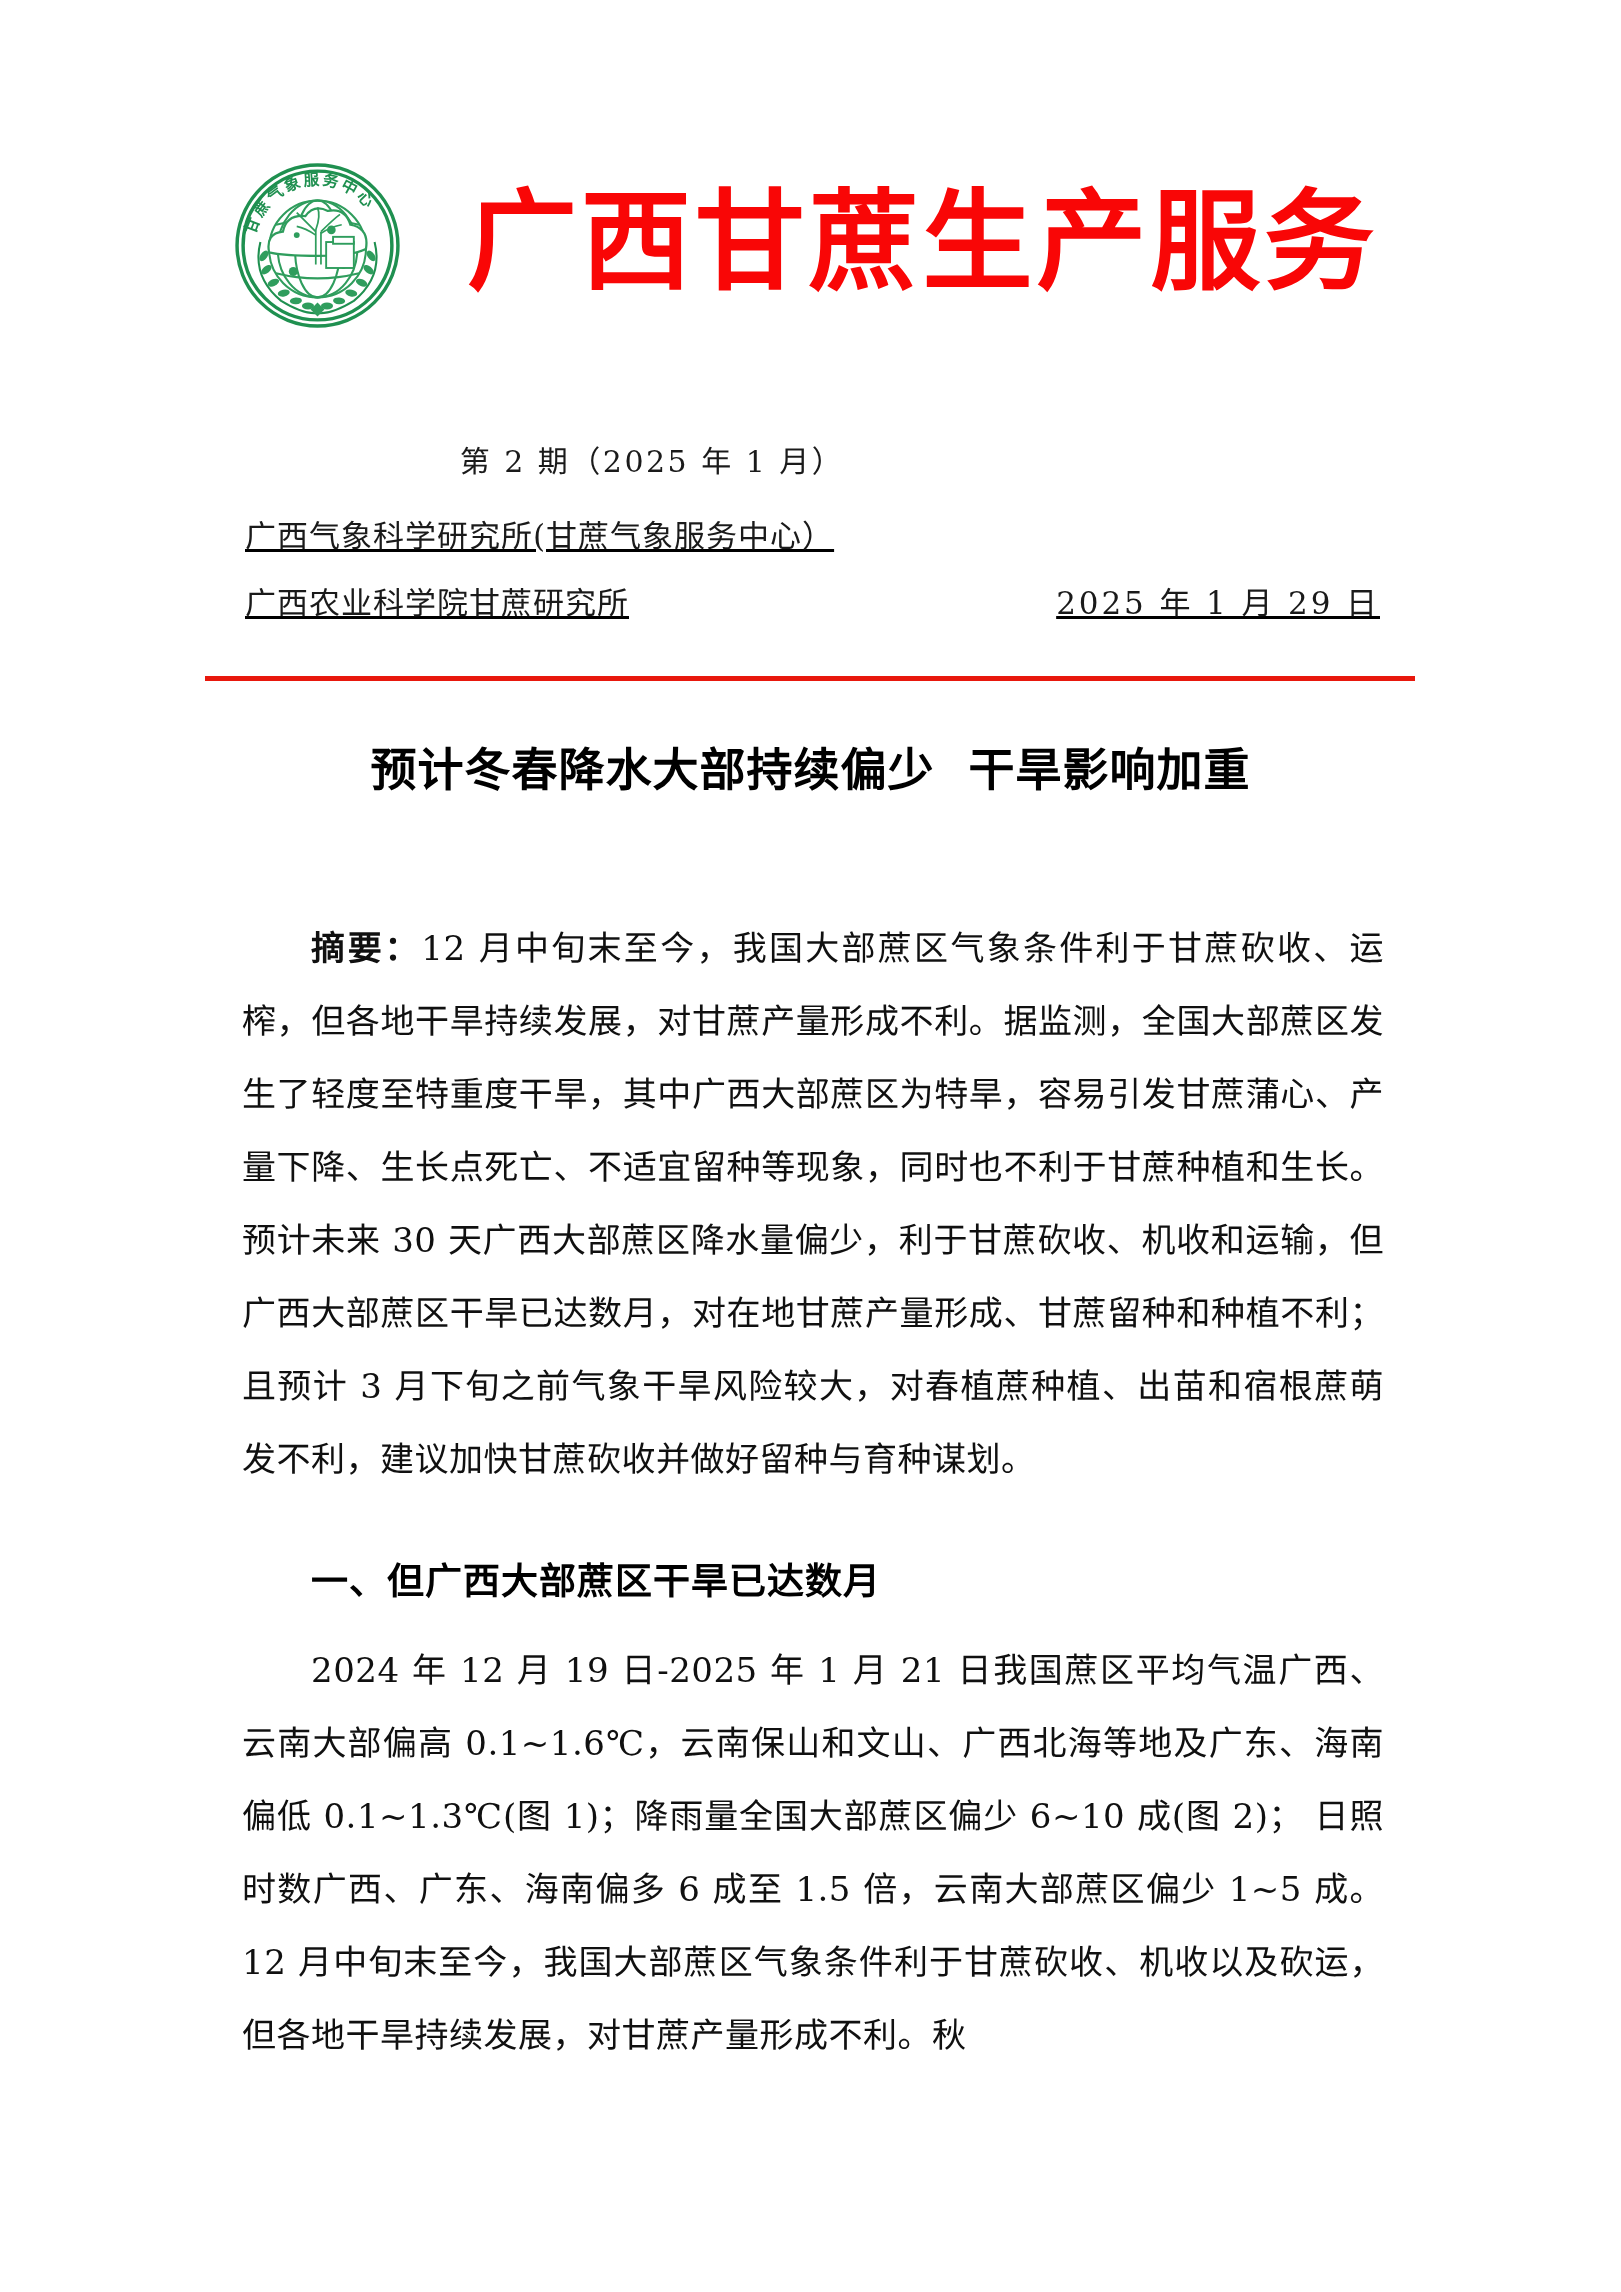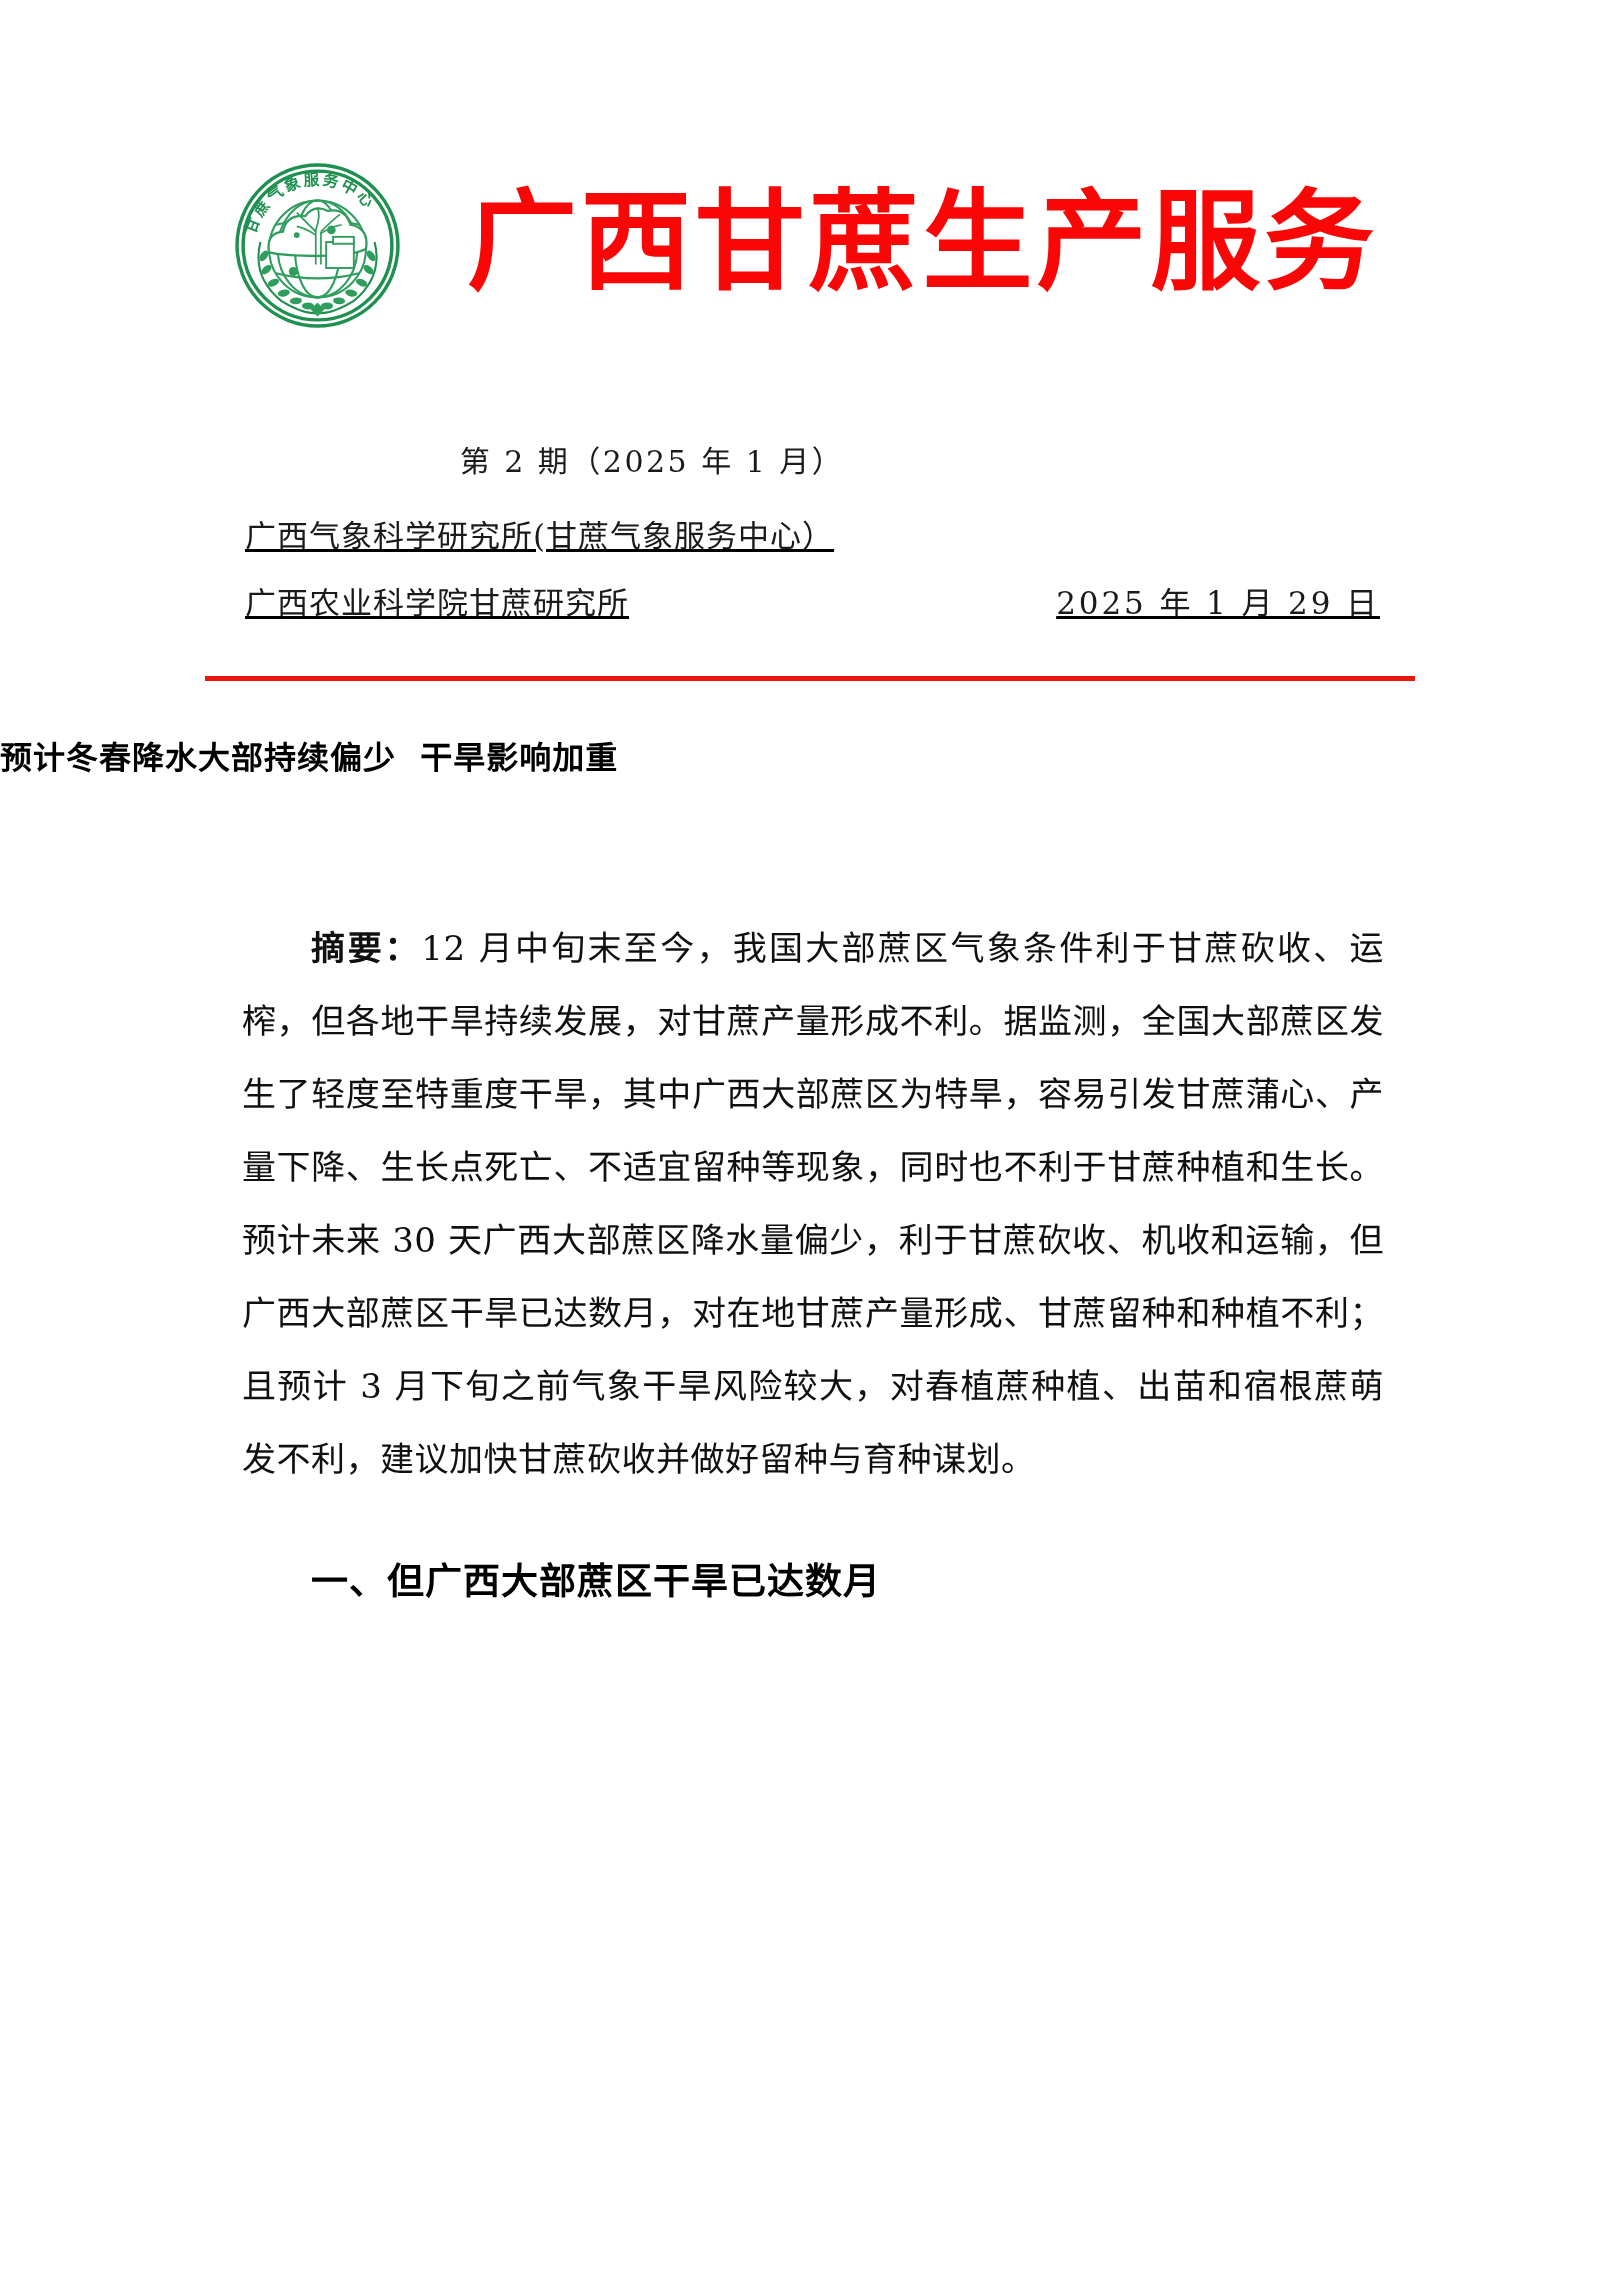--- a/index.html
+++ b/index.html
@@ -99,24 +99,24 @@
     height: 4.9px;
     background: #e8180d;
   }
 
   
   .headline {
     position: absolute;
     left: 0;
     top: 733px;
     width: 1621px;
-    text-align: left;
+    text-align: center;
     font-family: "DejaVu Sans", "Liberation Sans", sans-serif;
     font-weight: 700;
-    font-size: 32px;
+    font-size: 46px;
     line-height: 1.62;
     letter-spacing: 1px;
     color: #000000;
   }
   .headline .hl-line { display: block; white-space: pre; }
 
   
   .body-area {
     position: absolute;
     left: 242px;
@@ -245,17 +245,18 @@
   <div class="headline">
     <span class="hl-line">预计冬春降水大部持续偏少  干旱影响加重</span>
   </div>
 
   <div class="body-area">
 
     <p class="para"><span class="lead">摘要：</span><span>12 月中旬末至今，我国大部蔗区气象条件利于甘蔗砍收、运榨，但各地干旱持续发展，对甘蔗产量形成不利。据监测，全国大部蔗区发生了轻度至特重度干旱，其中广西大部蔗区为特旱，容易引发甘蔗蒲心、产量下降、生长点死亡、不适宜留种等现象，同时也不利于甘蔗种植和生长。预计未来 30 天广西大部蔗区降水量偏少，利于甘蔗砍收、机收和运输，但广西大部蔗区干旱已达数月，对在地甘蔗产量形成、甘蔗留种和种植不利；且预计 3 月下旬之前气象干旱风险较大，对春植蔗种植、出苗和宿根蔗萌发不利，建议加快甘蔗砍收并做好留种与育种谋划。</span></p>
 
     <h2 class="section-heading">一、但广西大部蔗区干旱已达数月</h2>
 
+    <p class="para">2024 年 12 月 19 日-2025 年 1 月 21 日我国蔗区平均气温广西、云南大部偏高 0.1~1.6℃，云南保山和文山、广西北海等地及广东、海南偏低 0.1~1.3℃(图 1)；降雨量全国大部蔗区偏少 6~10 成(图 2)； 日照时数广西、广东、海南偏多 6 成至 1.5 倍，云南大部蔗区偏少 1~5 成。12 月中旬末至今，我国大部蔗区气象条件利于甘蔗砍收、机收以及砍运，但各地干旱持续发展，对甘蔗产量形成不利。秋</p>
 
   </div>
 
 </div>
 
 
 </body></html>

